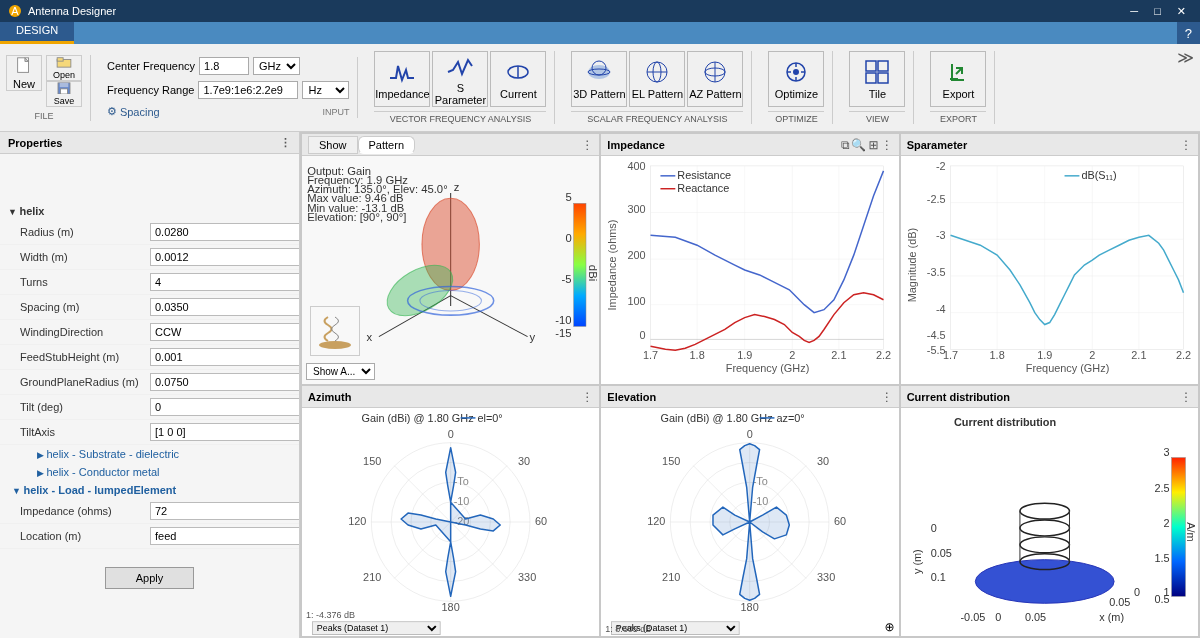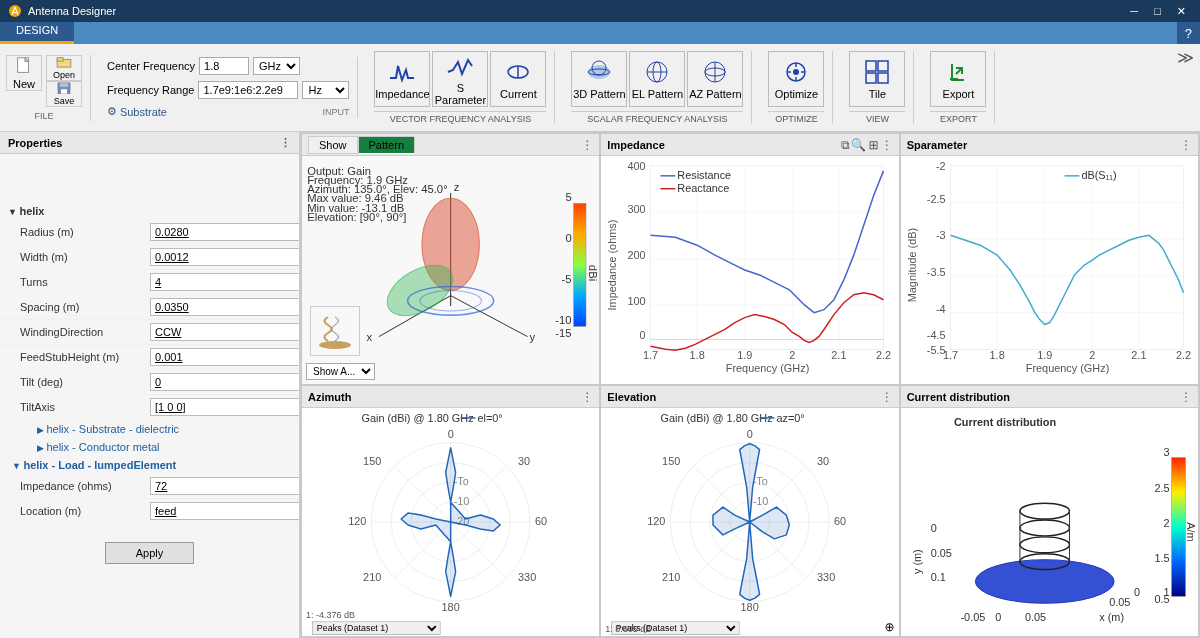--- a/index.html
+++ b/index.html
@@ -39,33 +39,33 @@
     .main-layout { display: flex; height: calc(638px - 132px); }
     
     
     .left-panel { width: 300px; background: #f5f5f5; border-right: 1px solid #ccc; overflow-y: auto; flex-shrink: 0; }
     .panel-header { background: #e8e8e8; border-bottom: 1px solid #ccc; padding: 4px 8px; display: flex; justify-content: space-between; align-items: center; font-weight: bold; }
     .panel-dots { cursor: pointer; color: #555; }
     .tree-group-label { font-weight: bold; color: #333; padding: 3px 8px; }
     
     .property-row { display: flex; align-items: center; padding: 3px 8px 3px 20px; border-bottom: 1px solid #f0f0f0; }
     .property-label { width: 130px; color: #333; flex-shrink: 0; }
-    .property-input { flex: 1; border: 1px solid #bbb; padding: 2px 4px; background: white; font-size: 11px; text-decoration: underline; }
+    .property-input { flex: 1; border: 1px solid #bbb; padding: 2px 4px; background: white; font-size: 11px; }
     
     .apply-btn { margin: 8px auto; display: block; background: #e0e0e0; border: 1px solid #999; padding: 4px 30px; cursor: pointer; font-size: 11px; }
     
     
     .right-area { flex: 1; display: grid; grid-template-columns: 1fr 1fr 1fr; grid-template-rows: 1fr 1fr; gap: 2px; background: #c8c8c8; padding: 2px; overflow: hidden; }
     
     .chart-panel { background: white; display: flex; flex-direction: column; overflow: hidden; position: relative; }
     .chart-header { background: #e8e8e8; border-bottom: 1px solid #ccc; padding: 2px 6px; display: flex; justify-content: space-between; align-items: center; height: 22px; flex-shrink: 0; }
     .chart-title { font-weight: bold; font-size: 11px; }
     .chart-tabs { display: flex; gap: 0; }
     .chart-tab { padding: 2px 10px; cursor: pointer; border: 1px solid #ccc; font-size: 11px; background: #f0f0f0; }
-    .chart-tab.active { background: #15803d; border-bottom-color: white; }
+    .chart-tab.active { background: #ffffff; border-bottom-color: white; border-radius: 6px; }
     .chart-body { flex: 1; position: relative; overflow: hidden; }
     .chart-icons { display: flex; gap: 2px; }
     .chart-icon-btn { background: none; border: none; cursor: pointer; font-size: 12px; color: #555; }
     
     
     .pattern-3d { background: #f8f8f8; display: flex; align-items: center; justify-content: center; }
     
     
     svg text { font-family: Arial, sans-serif; }
     
@@ -146,21 +146,21 @@
     <div class="input-row">
       <label>Frequency Range</label>
       <input type="text" style="width: 100px;" value="1.7e9:1e6:2.2e9">
       <select class="unit-select">
         <option>Hz</option><option>MHz</option><option>GHz</option>
       </select>
     </div>
     <div style="display:flex;align-items:center;justify-content:space-between;">
       <button class="settings-btn">
         <span>⚙</span>
-        <span>Substrate</span>
+        <span>Spacing</span>
       </button>
       <span style="font-size:9px;color:#777;">INPUT</span>
     </div>
   </div>
 
   <div class="toolbar-section">
     <div class="analysis-btns">
       <button class="analysis-btn">
         <svg width="28" height="28" viewBox="0 0 28 28">
           <polyline points="2,20 8,20 10,8 14,22 18,12 20,20 26,20" fill="none" stroke="#2244aa" stroke-width="2"></polyline>
@@ -293,20 +293,24 @@
       <span class="property-label">Spacing (m)</span>
       <input class="property-input" type="text" value="0.0350" style="">
     </div>
     <div class="property-row">
       <span class="property-label">WindingDirection</span>
       <input class="property-input" type="text" value="CCW" style="">
     </div>
     <div class="property-row">
       <span class="property-label">FeedStubHeight (m)</span>
       <input class="property-input" type="text" value="0.001" style="">
+    </div>
+    <div class="property-row">
+      <span class="property-label">GroundPlaneRadius (m)</span>
+      <input class="property-input" type="text" value="0.0750" style="">
     </div>
     <div class="property-row">
       <span class="property-label">Tilt (deg)</span>
       <input class="property-input" type="text" value="0" style="">
     </div>
     <div class="property-row">
       <span class="property-label">TiltAxis</span>
       <input class="property-input" type="text" value="[1 0 0]" style="">
     </div>
 

